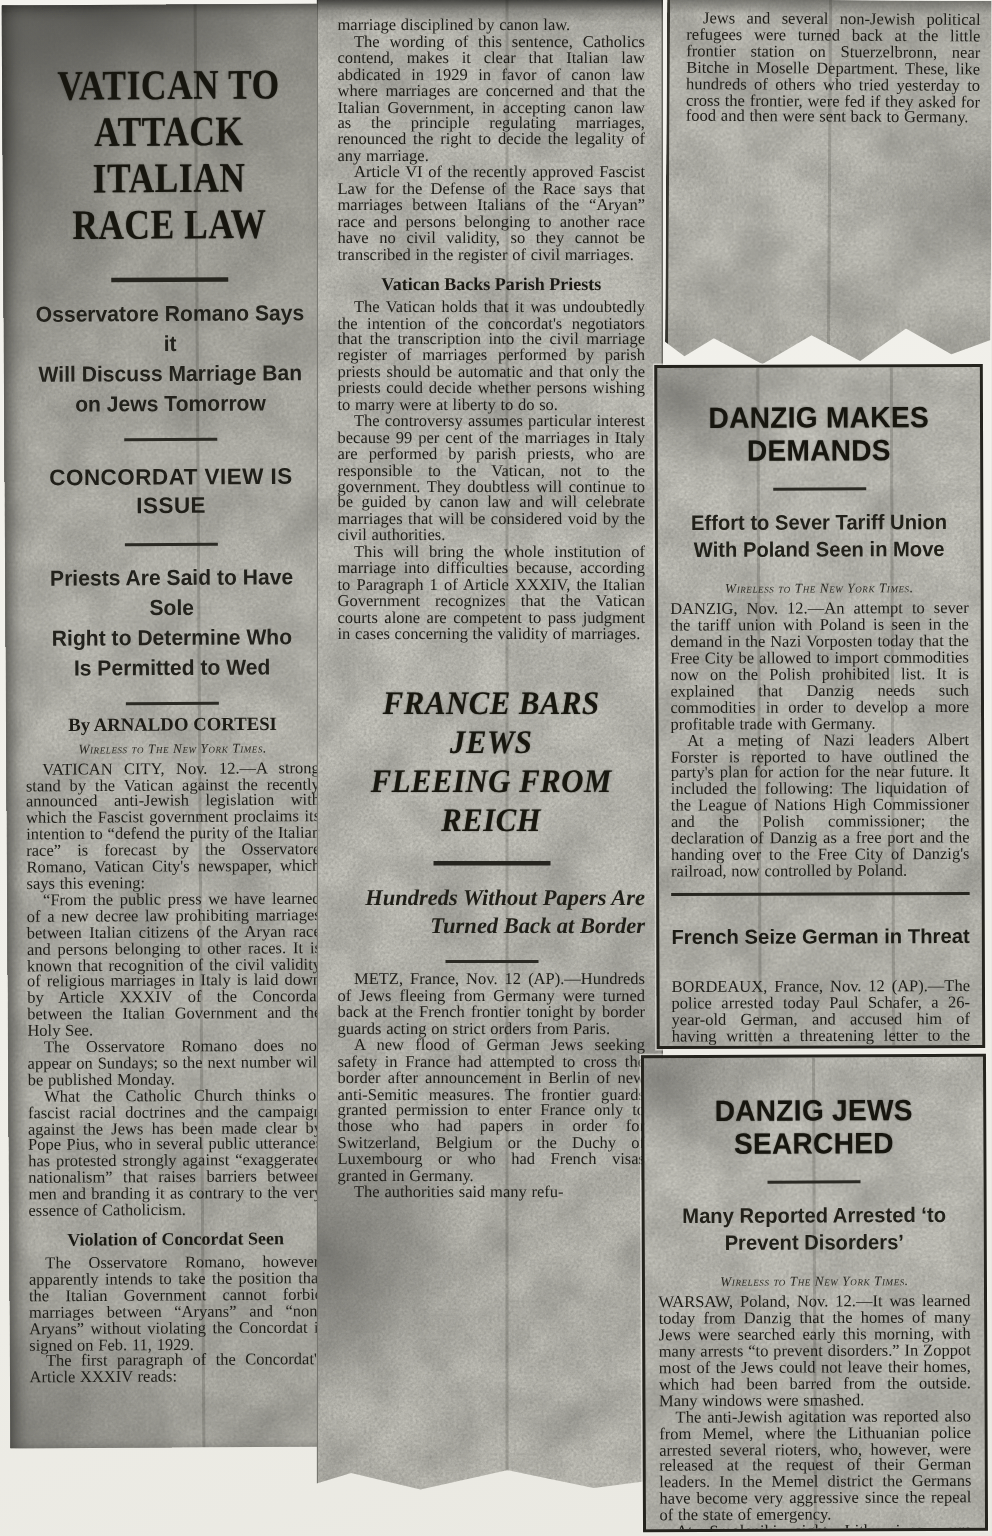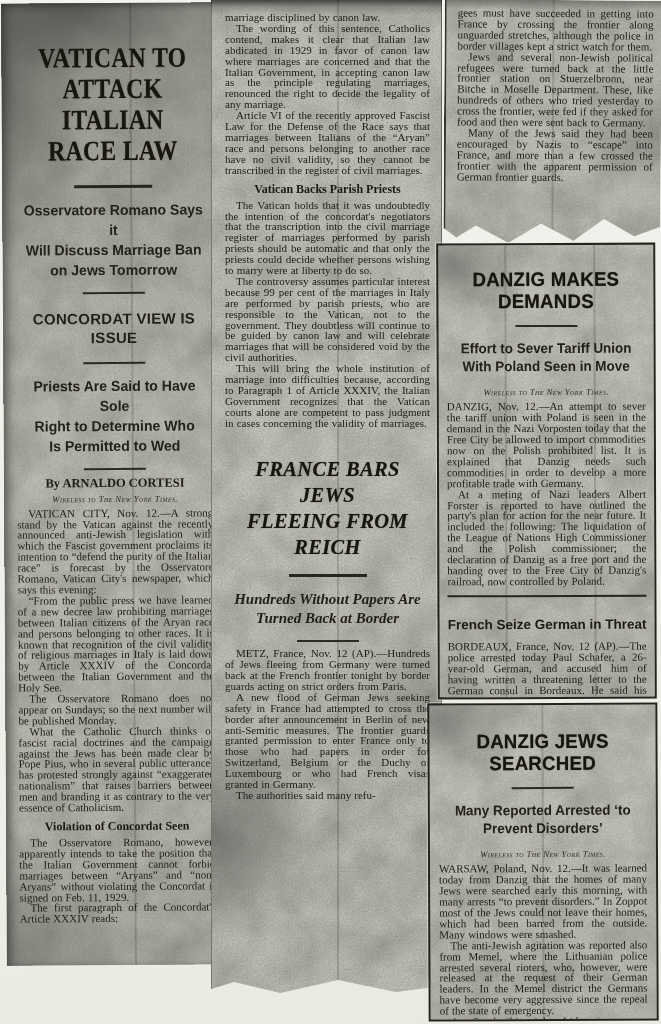--- a/index.html
+++ b/index.html
@@ -71,21 +71,21 @@
     clip-path:polygon(0 0,100% 0,100% 99.2%, 80% 99.8%, 55% 98.6%, 30% 99.9%, 10% 98.8%, 0 99.5%);
   }
   .headline-italic{
     font-weight:bold;font-style:italic;font-size:22px;line-height:26px;
     letter-spacing:.4px;color:#18170f;white-space:pre-line;
     transform:scaleX(.93);transform-origin:center;text-align:center;
     text-shadow:0 0 1px rgba(25,24,18,.65);
   }
   .deck-italic{
     font-weight:bold;font-style:italic;font-size:15px;line-height:19px;
-    text-align:center;color:#201f18;white-space:pre-line;
+    text-align:right;color:#201f18;white-space:pre-line;
   }
   .france-block{margin-top:27px;}
 
   
   .scrap-right-top{
     left:444px;top:0;width:217px;height:243px;
     padding:8px 8px 0 11px;
     transform:rotate(.35deg);
     background:
       linear-gradient(180deg, rgba(20,20,18,.4) 0px, rgba(20,20,18,0) 10px),
@@ -110,21 +110,21 @@
     text-shadow:0 0 1px rgba(25,24,18,.6);
   }
   .deck-gothic{
     font-family:"Liberation Sans", sans-serif;font-weight:bold;
     font-size:14px;line-height:18.5px;text-align:center;color:#22211a;
     white-space:pre-line;transform:scaleX(.96);transform-origin:center;
   }
   .subarticle{border-top:2px solid #26251f;margin-top:8px;padding-top:7px;}
   .subarticle-head{
     font-family:"Liberation Sans", sans-serif;font-weight:bold;
-    font-size:13.5px;line-height:16px;text-align:center;color:#1c1b14;margin-bottom:8px;
+    font-size:13.5px;line-height:16px;text-align:center;color:#1c1b14;margin-bottom:20px;
   }
 </style>
 </head>
 <body>
 
 <div id="page">
 
   <svg width="0" height="0" style="position:absolute" aria-hidden="true">
     <filter id="grainF" x="0" y="0" width="100%" height="100%">
       <feTurbulence type="fractalNoise" baseFrequency="0.55" numOctaves="2" seed="7"></feTurbulence>
@@ -198,23 +198,21 @@
       </div>
     </div>
   </section>
 
   <section class="scrap scrap-right-top">
     <div class="grain"></div>
     <div class="blotch"></div>
     <div class="crease" style="left:106px"></div>
     <div class="content">
       <div class="body">
-        <p class="noindent">gees must have succeeded in getting into France by crossing the frontier along unguarded stretches, although the police in border villages kept a strict watch for them.</p>
         <p>Jews and several non-Jewish political refugees were turned back at the little frontier station on Stuerzelbronn, near Bitche in Moselle Department. These, like hundreds of others who tried yesterday to cross the frontier, were fed if they asked for food and then were sent back to Germany.</p>
-        <p>Many of the Jews said they had been encouraged by Nazis to “escape” into France, and more than a few crossed the frontier with the apparent permission of German frontier guards.</p>
       </div>
     </div>
   </section>
 
   <section class="scrap news-box box-demands">
     <div class="grain"></div>
     <div class="blotch"></div>
     <div class="crease" style="left:66px"></div>
     <div class="crease" style="left:155px"></div>
     <div class="content">

